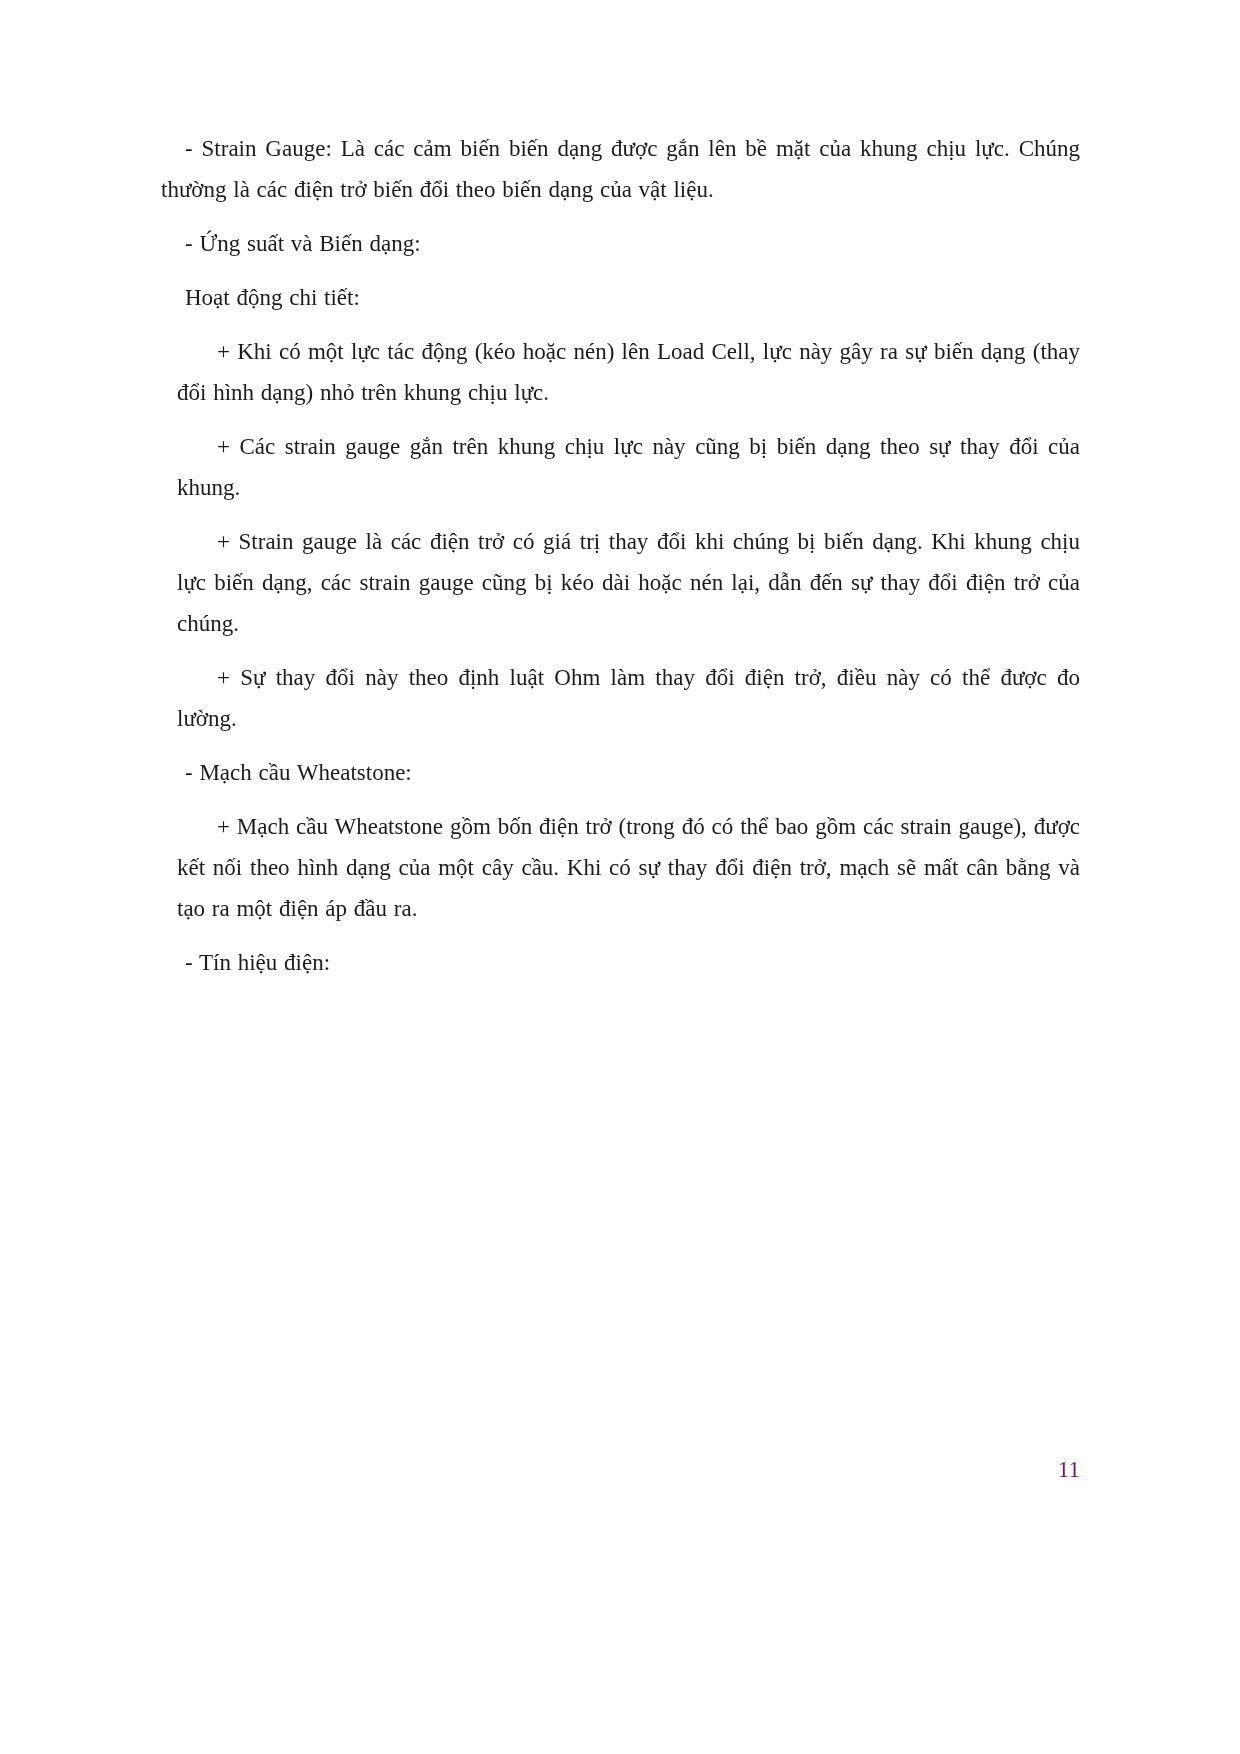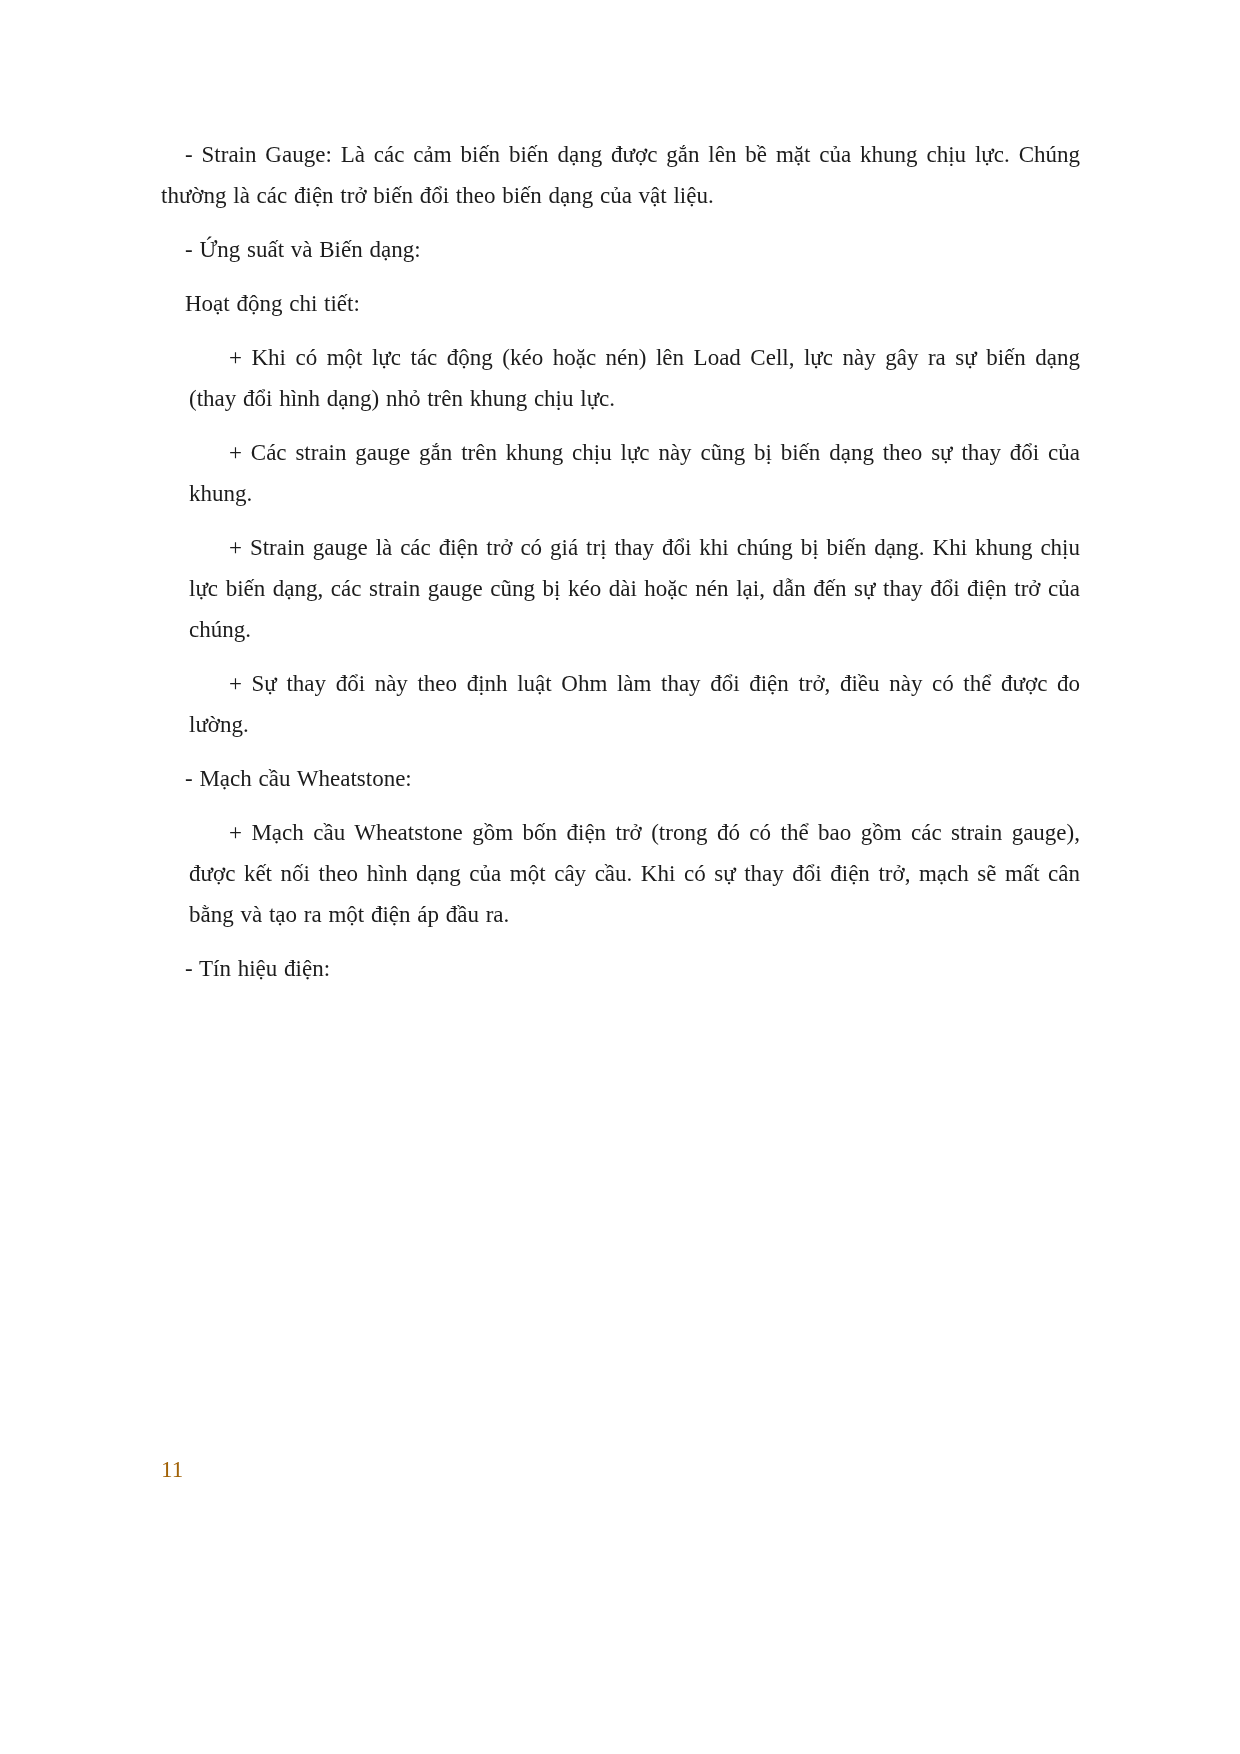--- a/index.html
+++ b/index.html
@@ -24,35 +24,34 @@
   }
   .para {
     font-size: 23px;
     line-height: 41px;
     text-align: justify;
     margin: 0 0 13px 0;
     word-spacing: 1px;
   }
   .para.indent1 {
     text-indent: 24px;
-    margin-top: 6px;
   }
   .para.indent2 {
-    margin-left: 28px;
+    margin-left: 16px;
     text-indent: 40px;
   }
   .page-number {
     position: absolute;
     left: 161px;
     width: 919px;
     top: 1455px;
-    text-align: left;
+    text-align: right;
     font-size: 23px;
     line-height: 30px;
-    color: #a16207;
+    color: #701a75;
   }
 </style>
 </head>
 <body>
 
 <div class="page">
   <div class="content">
     <p class="para indent1">- Strain Gauge: Là các cảm biến biến dạng được gắn lên bề mặt của khung chịu lực. Chúng thường là các điện trở biến đổi theo biến dạng của vật liệu.</p>
     <p class="para indent1">- Ứng suất và Biến dạng:</p>
     <p class="para indent1">Hoạt động chi tiết:</p>

